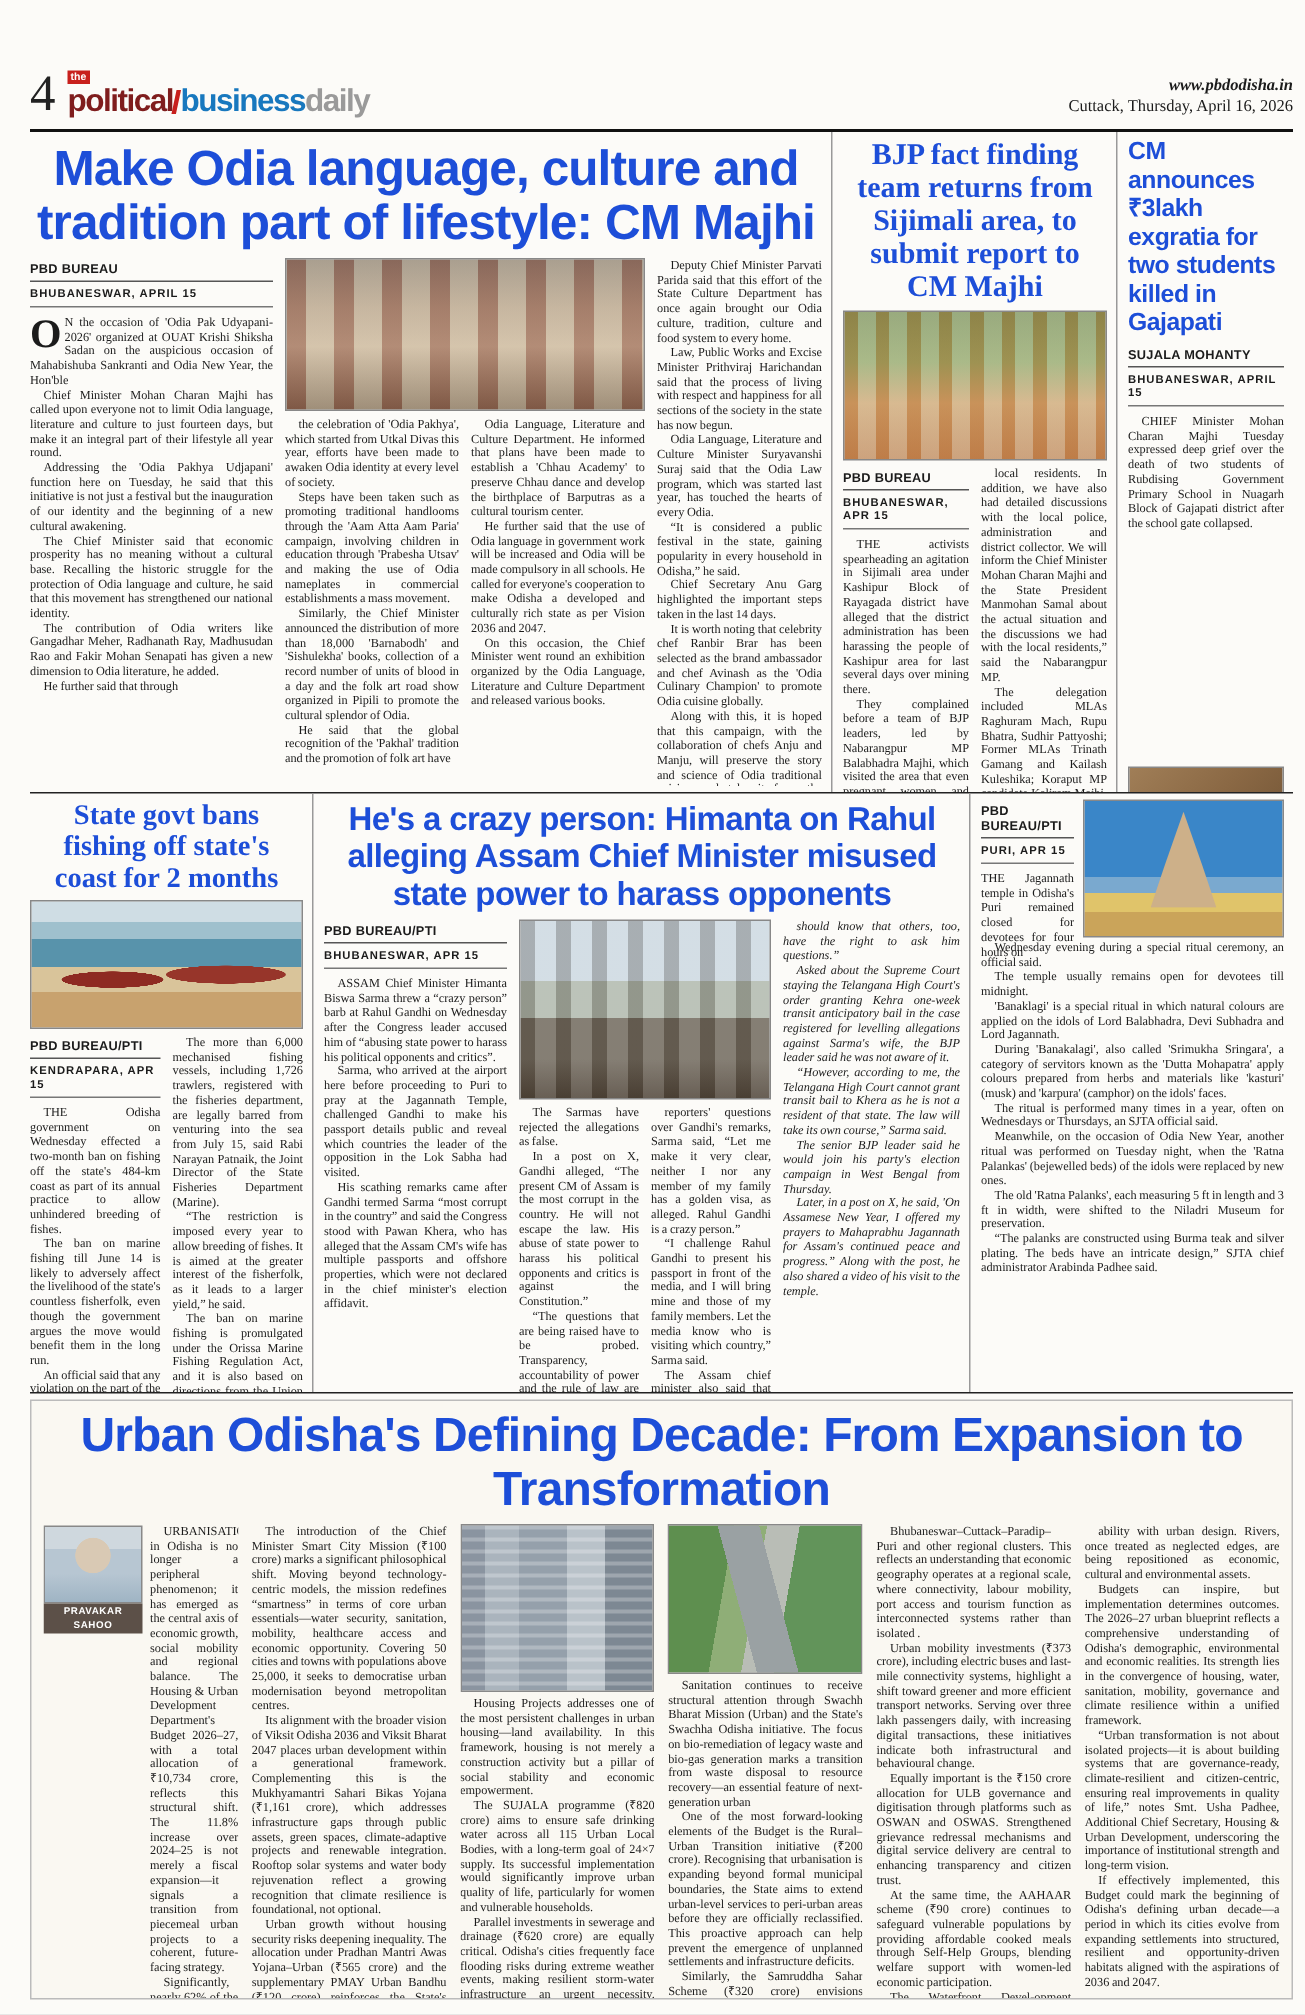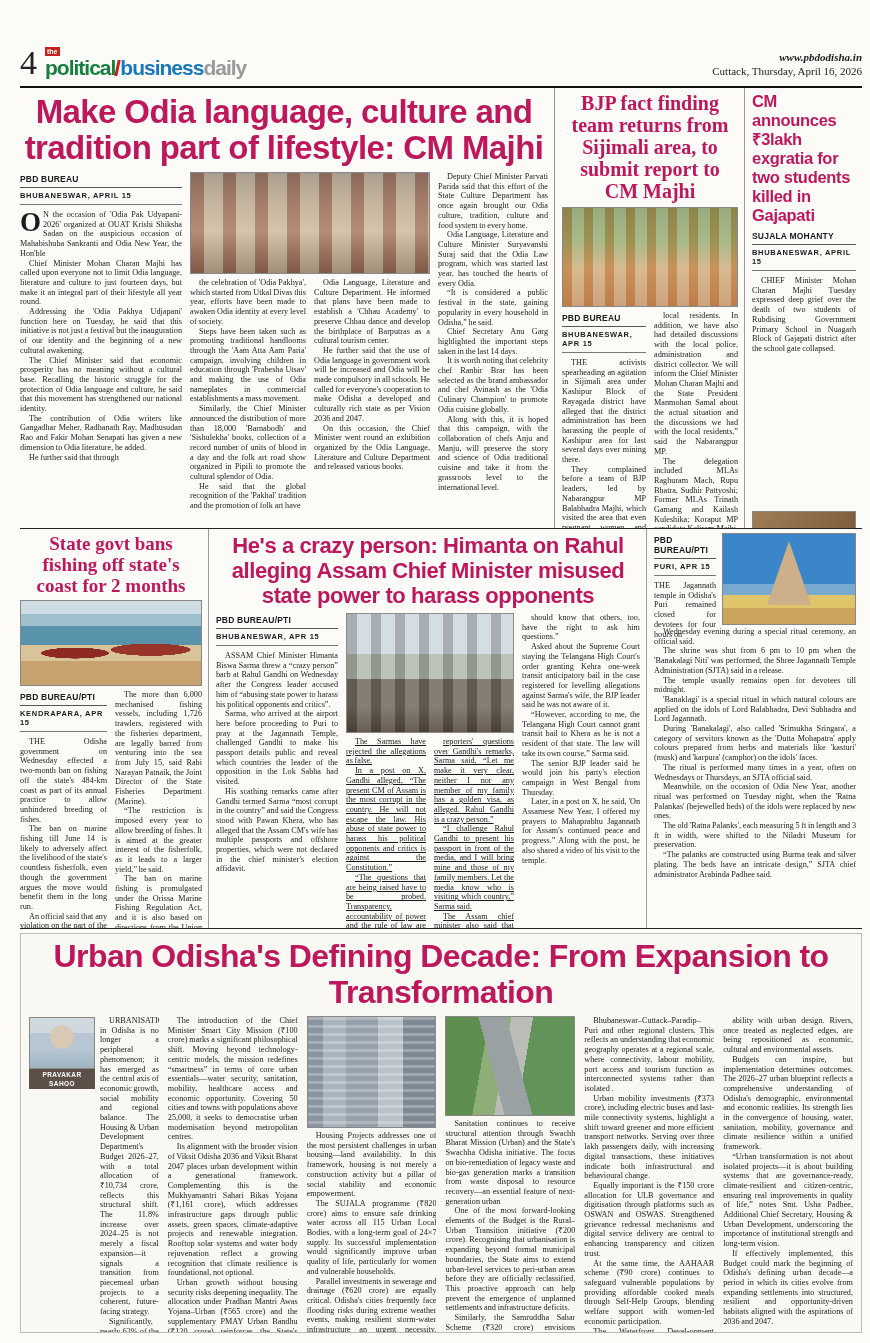--- a/index.html
+++ b/index.html
@@ -7,38 +7,38 @@
         padding:30px 8px 8px 20px;position:relative;color:#1b1b1b;
         font-family:"Liberation Serif", serif;}
   
   .masthead{display:flex;justify-content:space-between;align-items:flex-end;
             border-bottom:2px solid #111;padding-bottom:8px;height:58px;box-sizing:border-box;}
   .mast-left{display:flex;align-items:flex-end;gap:8px;}
   .pageno{font:300 34px/30px "Liberation Serif", serif;color:#222;}
   .logo{display:flex;align-items:flex-end;position:relative;padding-top:10px;}
   .the-box{position:absolute;top:0;left:0;background:#c8201d;color:#fff;
            font:700 7px/9px "Liberation Sans", sans-serif;padding:0 2px;}
-  .logo-political{font:800 21px/21px "Liberation Sans", sans-serif;color:#15803d;letter-spacing:-1px;}
+  .logo-political{font:800 21px/21px "Liberation Sans", sans-serif;color:#7f1d1d;letter-spacing:-1px;}
   .logo-red-divider{display:inline-block;width:3px;height:16px;background:#c8201d;margin:0 1px 2px 1px;transform:skewX(-12deg);}
   .logo-business{font:800 21px/21px "Liberation Sans", sans-serif;color:#1878be;letter-spacing:-1px;}
   .logo-daily{font:800 21px/21px "Liberation Sans", sans-serif;color:#9a9a9a;letter-spacing:-1px;}
   .mast-center{display:flex;align-items:center;gap:7px;}
   .pbd-box{background:#1878be;color:#fff;font:800 italic 24px/26px "Liberation Sans", sans-serif;
            padding:1px 7px 3px;border-radius:4px;}
   .roundup{font:800 30px/30px "Liberation Sans", sans-serif;color:#111;letter-spacing:-0.5px;}
   .mast-right{text-align:right;}
   .website{font:700 italic 11px/13px "Liberation Serif", serif;}
   .pub-dateline{font:400 11px/14px "Liberation Serif", serif;}
   
   .sec{display:flex;box-sizing:border-box;}
   .sec1{height:440px;}
   .sec2{height:400px;border-top:1.5px solid #222;}
   article{box-sizing:border-box;padding:4px 6px 0 0;overflow:hidden;}
   article + article{border-left:1px solid #999;padding-left:7px;}
-  h1,h2{margin:0;color:#be185d;}
+  h1,h2{margin:0;color:#1d4ed8;}
   .byline{font:700 8.5px/10px "Liberation Sans", sans-serif;letter-spacing:.2px;
           border-bottom:1px solid #555;padding:2px 0 3px;margin-bottom:3px;}
   .dateline{font:700 7.5px/9px "Liberation Sans", sans-serif;letter-spacing:.7px;
             padding-bottom:4px;border-bottom:1px solid #777;margin-bottom:5px;}
   .paras p{margin:0;font-size:8.2px;line-height:9.7px;text-align:justify;text-indent:9px;
            word-spacing:-0.3px;}
   .paras{overflow:hidden;}
   p.dropcap{text-indent:0;}
   p.dropcap::first-letter{float:left;font:700 27px/22px "Liberation Serif", serif;padding:1px 2px 0 0;}
   .photo{box-sizing:border-box;border:1px solid #888;}
@@ -78,27 +78,27 @@
       radial-gradient(ellipse 66px 10px at 72% 58%, #97352a 0 60%, rgba(0,0,0,0) 61%),
       linear-gradient(180deg,#cfdde4 0 16%,#9fc0cd 16% 30%,#5893ab 30% 52%,#d9c49a 52% 72%,#c8a26e 72% 100%);}
   .fish-cols{display:flex;gap:8px;height:252px;overflow:hidden;}
   .fish-cols > div{flex:1;}
   
   .him{width:438px;flex:none;}
   .him h2{font:800 22px/25px "Liberation Sans", sans-serif;letter-spacing:-0.4px;text-align:center;margin-bottom:5px;}
   .him-body{display:flex;gap:8px;height:338px;}
   .him-col1{width:122px;flex:none;}
   .him-col1 .paras{height:284px;}
-  .him-mid{width:168px;flex:none;display:flex;flex-direction:column;gap:4px;text-decoration:underline;}
+  .him-mid{width:168px;flex:none;display:flex;flex-direction:column;gap:4px;}
   .him-photo{height:120px;background:
       repeating-linear-gradient(90deg, rgba(60,50,40,.25) 0 10px, rgba(255,255,255,.15) 10px 24px),
       linear-gradient(180deg,#ccd8e1 0 34%,#b0b9ad 34% 55%,#70685c 55% 78%,#4e4337 100%);}
   .him-midcols{display:flex;gap:8px;flex:1;overflow:hidden;}
   .him-midcols > div{flex:1;}
-  .him-col4{flex:1;}
+  .him-col4{flex:1;font-style:italic;}
   
   .temple{flex:1;}
   .temple h2{font:600 20px/22px "Liberation Serif", serif;text-align:center;margin-bottom:5px;}
   .temple-top{display:flex;gap:6px;height:92px;margin-bottom:2px;}
   .temple-left{width:62px;flex:none;}
   .temple-left .paras p{text-indent:0;}
   .temple-photo{flex:1;position:relative;overflow:hidden;background:
       linear-gradient(180deg,#3a86c8 0 56%,#7aa9cf 56% 68%,#e0c46a 68% 82%,#caa45a 82% 100%);}
   .temple-photo::after{content:"";position:absolute;left:50%;top:8%;width:44px;height:64px;
       transform:translateX(-50%);background:#cdb089;
@@ -174,20 +174,21 @@
               </div>
             <div class="paras">
                 <p>Odia Language, Literature and Culture Department. He informed that plans have been made to establish a 'Chhau Academy' to preserve Chhau dance and develop the birthplace of Barputras as a cultural tourism center.</p>
                 <p>He further said that the use of Odia language in government work will be increased and Odia will be made compulsory in all schools. He called for everyone's cooperation to make Odisha a developed and culturally rich state as per Vision 2036 and 2047.</p>
                 <p>On this occasion, the Chief Minister went round an exhibition organized by the Odia Language, Literature and Culture Department and released various books.</p>
               </div>
           </div>
         </div>
         <div class="lcol4 paras">
             <p>Deputy Chief Minister Parvati Parida said that this effort of the State Culture Department has once again brought our Odia culture, tradition, culture and food system to every home.</p>
+            <p>Law, Public Works and Excise Minister Prithviraj Harichandan said that the process of living with respect and happiness for all sections of the society in the state has now begun.</p>
             <p>Odia Language, Literature and Culture Minister Suryavanshi Suraj said that the Odia Law program, which was started last year, has touched the hearts of every Odia.</p>
             <p>“It is considered a public festival in the state, gaining popularity in every household in Odisha,” he said.</p>
             <p>Chief Secretary Anu Garg highlighted the important steps taken in the last 14 days.</p>
             <p>It is worth noting that celebrity chef Ranbir Brar has been selected as the brand ambassador and chef Avinash as the 'Odia Culinary Champion' to promote Odia cuisine globally.</p>
             <p>Along with this, it is hoped that this campaign, with the collaboration of chefs Anju and Manju, will preserve the story and science of Odia traditional cuisine and take it from the grassroots level to the international level.</p>
           </div>
       </div>
     </article>
 
     <article class="bjp">
@@ -287,21 +288,20 @@
           <div class="byline">PBD BUREAU/PTI</div>
           <div class="dateline">PURI, APR 15</div>
           <div class="paras">
               <p>THE Jagannath temple in Odisha's Puri remained closed for devotees for four hours on</p>
             </div>
         </div>
         <div class="photo temple-photo"></div>
       </div>
       <div class="paras wide">
           <p>Wednesday evening during a special ritual ceremony, an official said.</p>
-          <p>The shrine was shut from 6 pm to 10 pm when the 'Banakalagi Niti' was performed, the Shree Jagannath Temple Administration (SJTA) said in a release.</p>
           <p>The temple usually remains open for devotees till midnight.</p>
           <p>'Banaklagi' is a special ritual in which natural colours are applied on the idols of Lord Balabhadra, Devi Subhadra and Lord Jagannath.</p>
           <p>During 'Banakalagi', also called 'Srimukha Sringara', a category of servitors known as the 'Dutta Mohapatra' apply colours prepared from herbs and materials like 'kasturi' (musk) and 'karpura' (camphor) on the idols' faces.</p>
           <p>The ritual is performed many times in a year, often on Wednesdays or Thursdays, an SJTA official said.</p>
           <p>Meanwhile, on the occasion of Odia New Year, another ritual was performed on Tuesday night, when the 'Ratna Palankas' (bejewelled beds) of the idols were replaced by new ones.</p>
           <p>The old 'Ratna Palanks', each measuring 5 ft in length and 3 ft in width, were shifted to the Niladri Museum for preservation.</p>
           <p>“The palanks are constructed using Burma teak and silver plating. The beds have an intricate design,” SJTA chief administrator Arabinda Padhee said.</p>
         </div>
     </article>
   </section>

